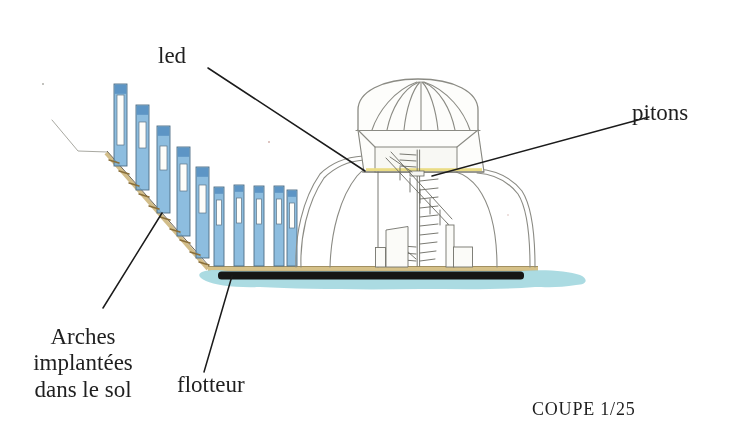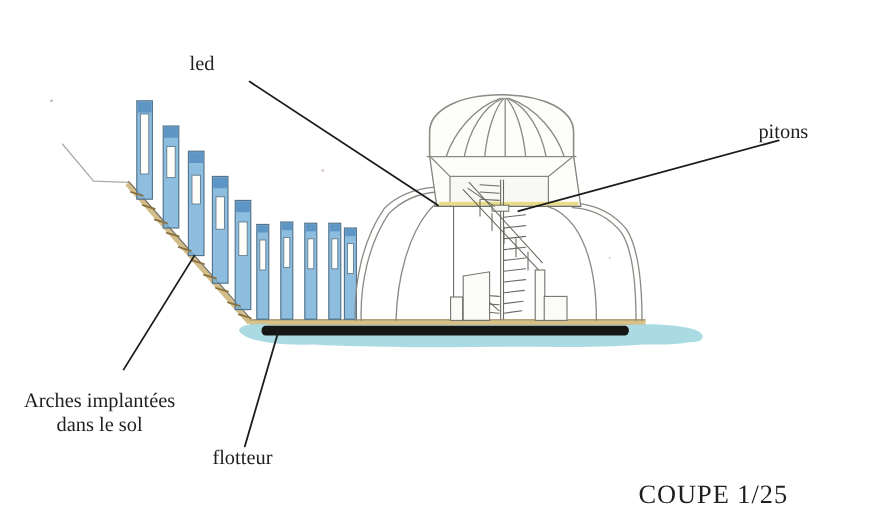--- a/index.html
+++ b/index.html
@@ -1,23 +1,23 @@
 <!DOCTYPE html>
 <html style="--pillar_blue: #74aed8; --pillar_blue_dark: #5890c2; --water_blue: #a6d9e0; --deck_tan: #d6c188; --slope_tan: #cdb67c; --platform_yellow: #eadc85; --float_black: #161616; --ink: #1f1f1f; --sketch_gray: #8b8b84;"><head>
 <meta charset="utf-8">
 <style>
   html,body{margin:0;padding:0;background:#ffffff;}
   .canvas{
     position:relative;width:740px;height:443px;background:#ffffff;overflow:hidden;
     font-family:"Liberation Serif", serif;color:var(--ink,#1f1f1f);
   }
   .canvas svg{position:absolute;left:0;top:0;}
-  .label{position:absolute;font-size:17px;line-height:1.15;color:var(--ink,#1f1f1f);white-space:nowrap;}
+  .label{position:absolute;font-size:23px;line-height:1.15;color:var(--ink,#1f1f1f);white-space:nowrap;}
   .label.center{text-align:center;white-space:normal;}
-  .title{position:absolute;font-size:22px;letter-spacing:0.8px;color:var(--ink,#1f1f1f);}
+  .title{position:absolute;font-size:18px;letter-spacing:0.8px;color:var(--ink,#1f1f1f);}
   
   .ink-line{stroke:#1b1b1b;stroke-width:1.5;stroke-linecap:round;}
   .sketch{stroke:var(--sketch_gray,#8b8b84);fill:none;stroke-width:1.1;stroke-linecap:round;}
   .sketch-dark{stroke:#70706a;fill:none;stroke-width:1.2;}
   .stair{stroke:#6a6a62;fill:none;stroke-width:0.9;stroke-linecap:round;}
   .boxline{stroke:#73736c;stroke-width:0.9;fill:#fbfbf8;}
   .pillar-body{fill:var(--pillar_blue,#74aed8);fill-opacity:0.82;stroke:#4e6d85;stroke-width:0.9;}
   .pillar-cap{fill:var(--pillar_blue_dark,#5890c2);fill-opacity:0.9;}
   .pillar-window{fill:#fdfdfa;stroke:#5d7486;stroke-width:0.7;}
   .tick{stroke:#8a6f3a;stroke-width:1.5;stroke-linecap:round;}

